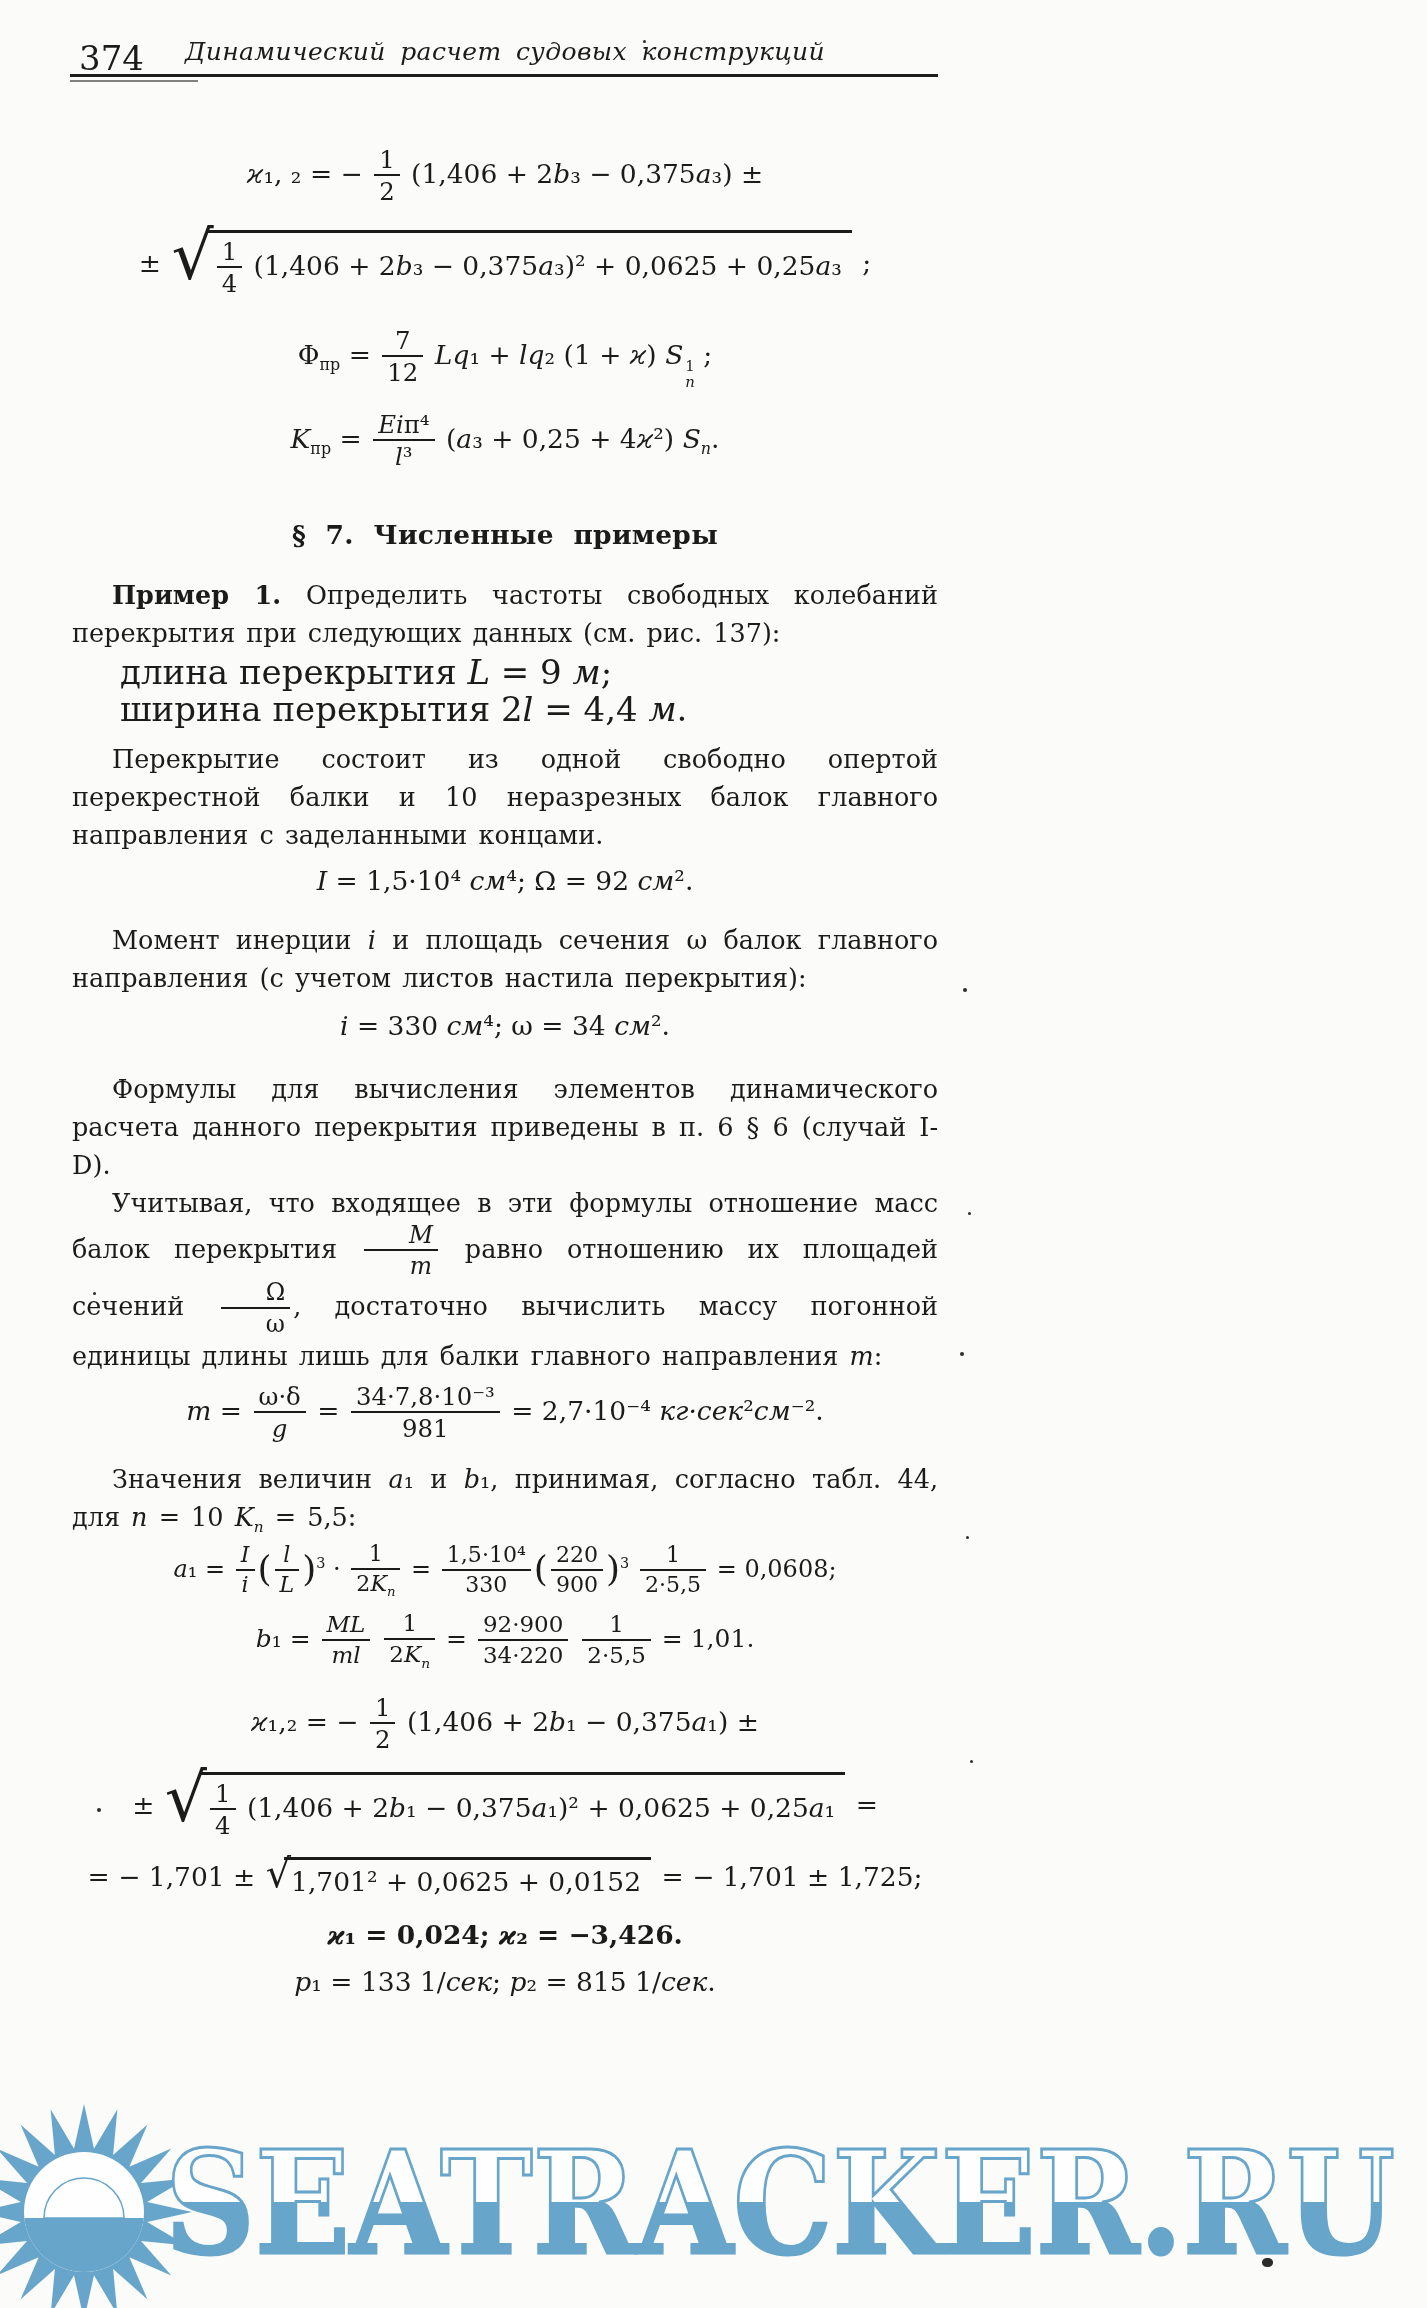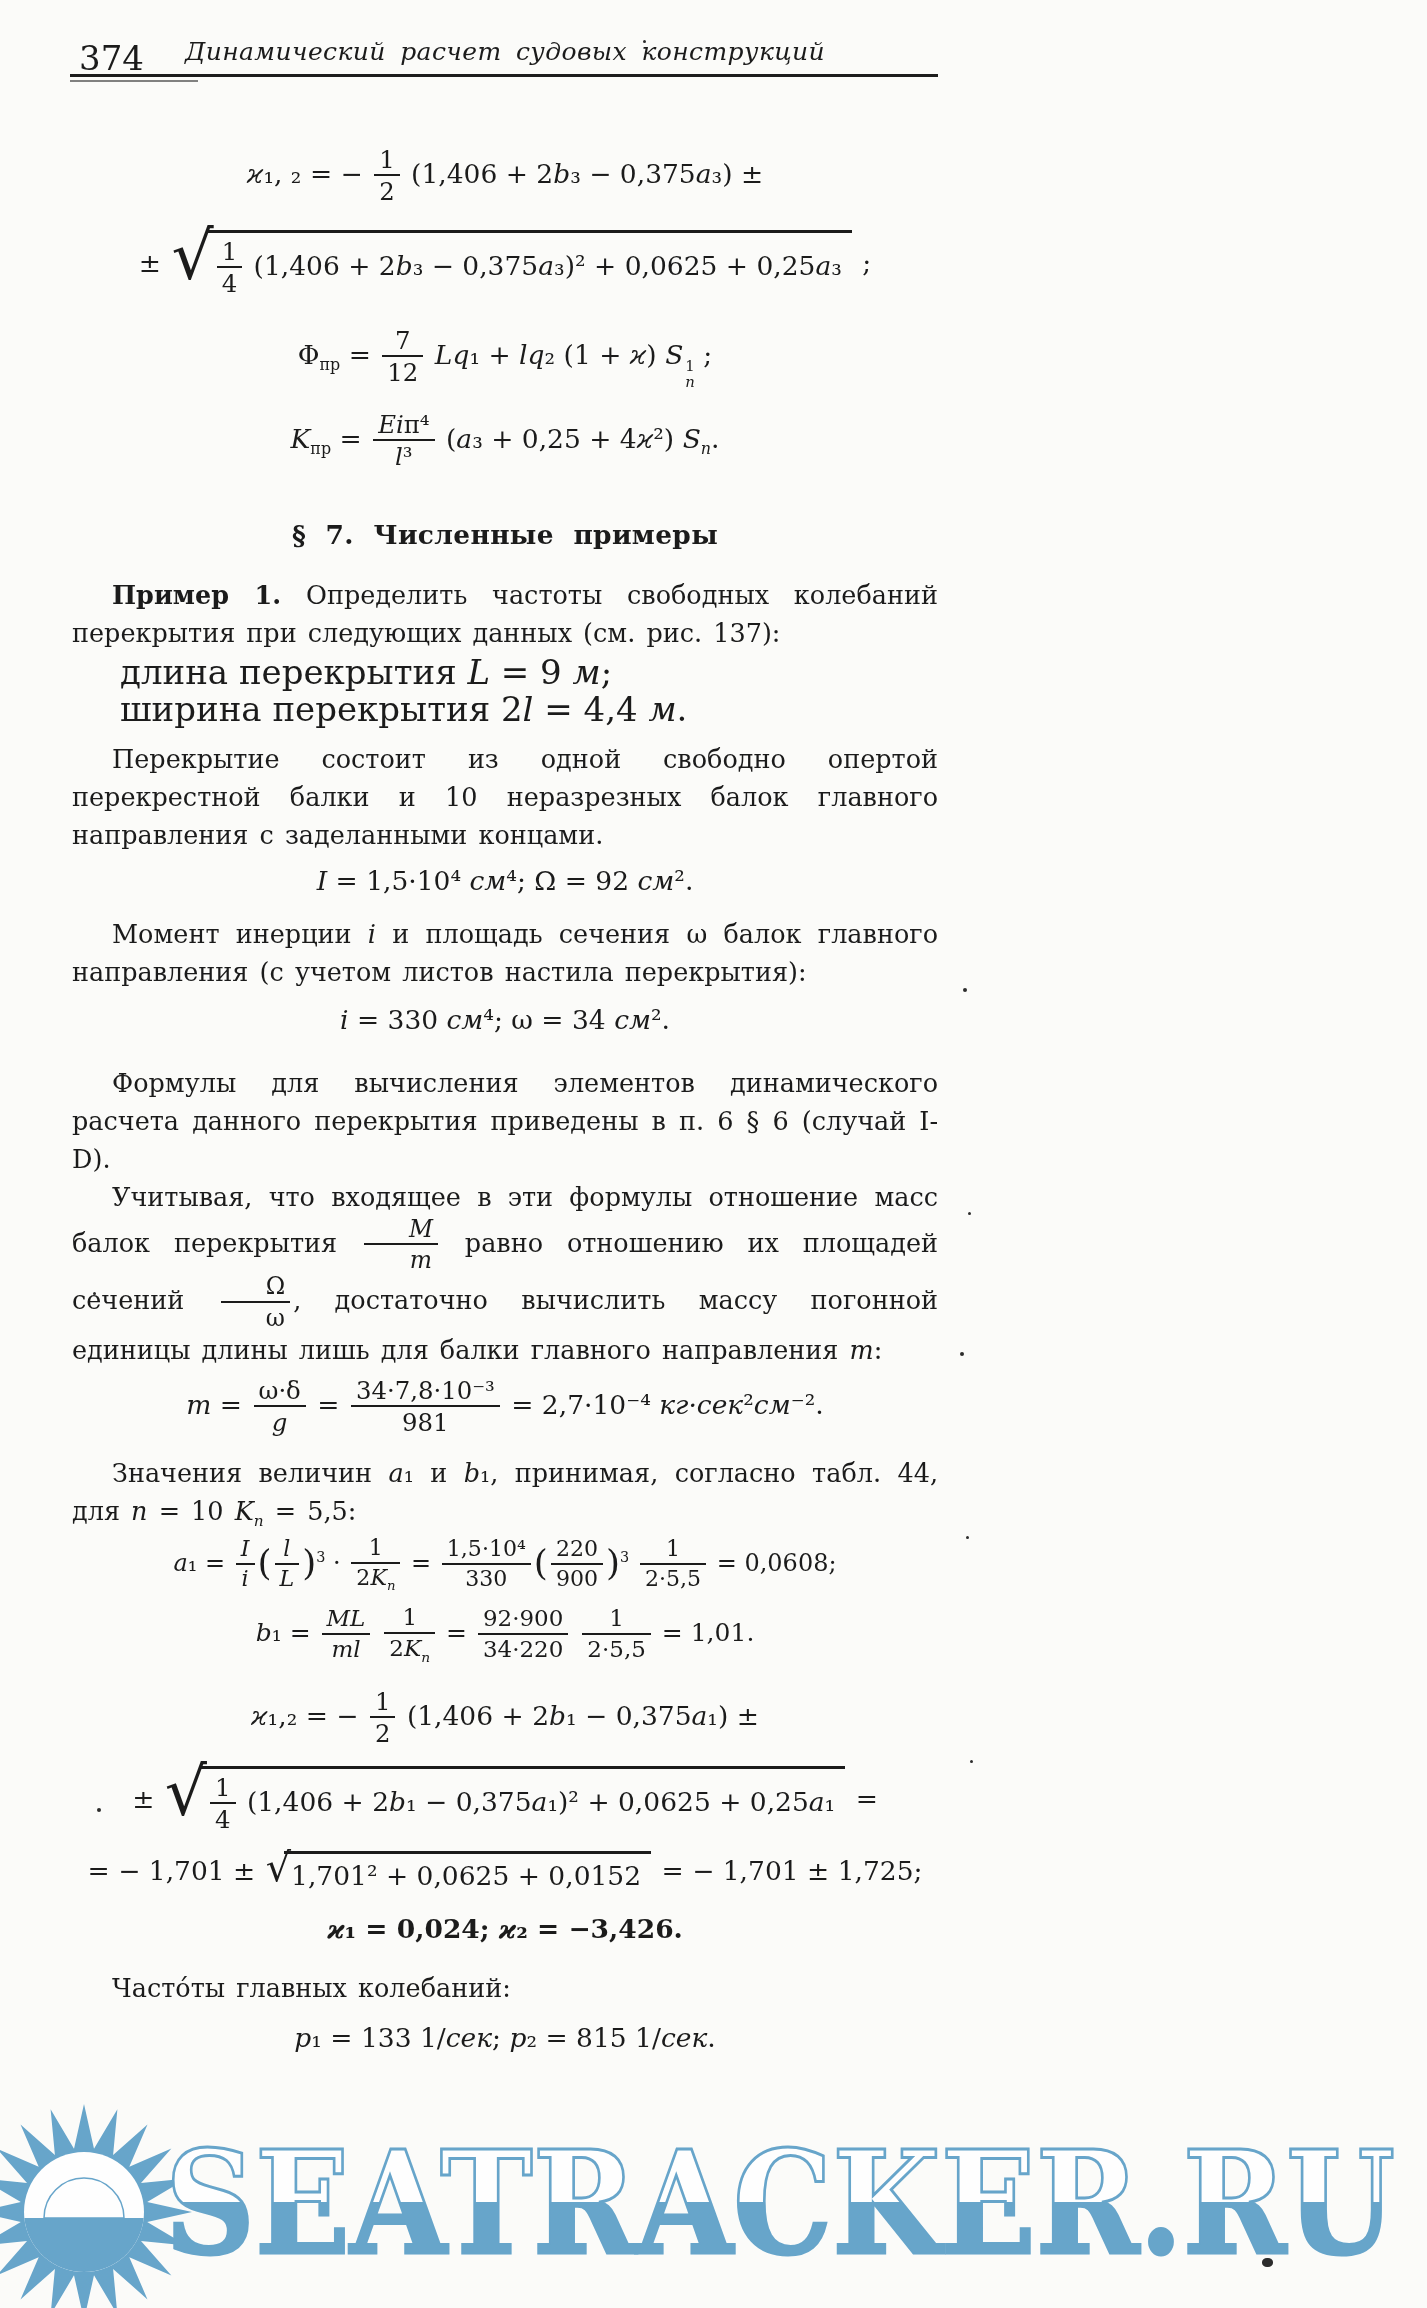--- a/index.html
+++ b/index.html
@@ -85,39 +85,38 @@
           <span>1</span>
           <span class="it">n</span>
         </span><span class="rm"> ;</span></div>
       <div class="blk formula" style="margin-top: 20px;"><span class="it">K</span><sub>пр</sub><span class="rm"> = </span><span class="frac"><span class="num"><span class="it">Ei</span><span class="rm">π⁴</span></span><span class="den"><span class="it">l</span><span class="rm">³</span></span></span><span class="rm"> (</span><span class="it">a</span><span class="rm">₃ + 0,25 + 4</span><span class="it">ϰ</span><span class="rm">²) </span><span class="it">S</span><sub class="it">n</sub><span class="rm">.</span></div>
       <div class="blk heading" style="margin-top: 48px;"><span class="bd">§ 7. Численные примеры</span></div>
       <div class="blk para" style="margin-top: 26px;"><span class="bd">Пример 1.</span><span class="rm"> Определить частоты свободных колебаний перекрытия при следующих данных (см. рис. 137):</span></div>
       <div class="blk line" style="margin-top: 2px;"><span class="rm">длина перекрытия </span><span class="it">L</span><span class="rm"> = 9 </span><span class="it">м</span><span class="rm">;</span></div>
       <div class="blk line" style="margin-top: 0px;"><span class="rm">ширина перекрытия 2</span><span class="it">l</span><span class="rm"> = 4,4 </span><span class="it">м</span><span class="rm">.</span></div>
       <div class="blk para" style="margin-top: 12px;"><span class="rm">Перекрытие состоит из одной свободно опертой перекрестной балки и 10 неразрезных балок главного направления с заделанными концами.</span></div>
       <div class="blk formula" style="margin-top: 10px;"><span class="it">I</span><span class="rm"> = 1,5·10⁴ </span><span class="it">см</span><span class="rm">⁴;  Ω = 92 </span><span class="it">см</span><span class="rm">².</span></div>
-      <div class="blk para" style="margin-top: 18px;"><span class="rm">Момент инерции </span><span class="it">i</span><span class="rm"> и площадь сечения ω балок главного направления (с учетом листов настила перекрытия):</span></div>
+      <div class="blk para" style="margin-top: 24px;"><span class="rm">Момент инерции </span><span class="it">i</span><span class="rm"> и площадь сечения ω балок главного направления (с учетом листов настила перекрытия):</span></div>
       <div class="blk formula" style="margin-top: 12px;"><span class="it">i</span><span class="rm"> = 330 </span><span class="it">см</span><span class="rm">⁴;  ω = 34 </span><span class="it">см</span><span class="rm">².</span></div>
       <div class="blk para" style="margin-top: 28px;"><span class="rm">Формулы для вычисления элементов динамического расчета данного перекрытия приведены в п. 6 § 6 (случай I-D).</span></div>
       <div class="blk para" style="margin-top: 0px;"><span class="rm">Учитывая, что входящее в эти формулы отношение масс балок перекрытия </span><span class="frac"><span class="num"><span class="it">M</span></span><span class="den"><span class="it">m</span></span></span><span class="rm"> равно отношению их площадей сечений </span><span class="frac"><span class="num"><span class="rm">Ω</span></span><span class="den"><span class="rm">ω</span></span></span><span class="rm">, достаточно вычислить массу погонной единицы длины лишь для балки главного направления </span><span class="it">m</span><span class="rm">:</span></div>
       <div class="blk formula" style="margin-top: 8px;"><span class="it">m</span><span class="rm"> = </span><span class="frac"><span class="num"><span class="rm">ω·δ</span></span><span class="den"><span class="it">g</span></span></span><span class="rm"> = </span><span class="frac"><span class="num">34·7,8·10⁻³</span><span class="den">981</span></span><span class="rm"> = 2,7·10⁻⁴ </span><span class="it">кг·сек</span><span class="rm">²</span><span class="it">см</span><span class="rm">⁻².</span></div>
       <div class="blk para" style="margin-top: 18px;"><span class="rm">Значения величин </span><span class="it">a</span><span class="rm">₁ и </span><span class="it">b</span><span class="rm">₁, принимая, согласно табл. 44, для </span><span class="it">n</span><span class="rm"> = 10 </span><span class="it">K</span><sub class="it">n</sub><span class="rm"> = 5,5:</span></div>
       <div class="blk formula" style="margin-top: 6px; font-size: 24px;"><span class="it">a</span><span class="rm">₁ = </span><span class="frac"><span class="num"><span class="it">I</span></span><span class="den"><span class="it">i</span></span></span><span class="bigp">(</span><span class="frac"><span class="num"><span class="it">l</span></span><span class="den"><span class="it">L</span></span></span><span class="bigp">)</span><sup>3</sup><span class="rm"> · </span><span class="frac"><span class="num"><span class="rm">1</span></span><span class="den"><span class="rm">2</span><span class="it">K</span><sub class="it">n</sub></span></span><span class="rm"> = </span><span class="frac"><span class="num">1,5·10⁴</span><span class="den">330</span></span><span class="bigp">(</span><span class="frac"><span class="num">220</span><span class="den">900</span></span><span class="bigp">)</span><sup>3</sup><span class="rm"> </span><span class="frac"><span class="num"><span class="rm">1</span></span><span class="den"><span class="rm">2·5,5</span></span></span><span class="rm"> = 0,0608;</span></div>
       <div class="blk formula" style="margin-top: 12px; font-size: 25px;"><span class="it">b</span><span class="rm">₁ = </span><span class="frac"><span class="num"><span class="it">ML</span></span><span class="den"><span class="it">ml</span></span></span><span class="rm"> </span><span class="frac"><span class="num"><span class="rm">1</span></span><span class="den"><span class="rm">2</span><span class="it">K</span><sub class="it">n</sub></span></span><span class="rm"> = </span><span class="frac"><span class="num">92·900</span><span class="den">34·220</span></span><span class="rm"> </span><span class="frac"><span class="num">1</span><span class="den">2·5,5</span></span><span class="rm"> = 1,01.</span></div>
       <div class="blk formula" style="margin-top: 24px;"><span class="it">ϰ</span><span class="rm">₁,₂ = − </span><span class="frac"><span class="num">1</span><span class="den">2</span></span><span class="rm"> (1,406 + 2</span><span class="it">b</span><span class="rm">₁ − 0,375</span><span class="it">a</span><span class="rm">₁) ±</span></div>
       <div class="blk formula" style="margin-top: 18px;"><span class="rm">± </span><span class="sqrt tall">
           <span class="rad">√</span>
           <span class="vin"><span class="frac"><span class="num">1</span><span class="den">4</span></span><span class="rm"> (1,406 + 2</span><span class="it">b</span><span class="rm">₁ − 0,375</span><span class="it">a</span><span class="rm">₁)² + 0,0625 + 0,25</span><span class="it">a</span><span class="rm">₁</span></span>
         </span><span class="rm"> =</span></div>
       <div class="blk formula" style="margin-top: 16px;"><span class="rm">= − 1,701 ± </span><span class="sqrt">
           <span class="rad">√</span>
           <span class="vin"><span class="rm">1,701² + 0,0625 + 0,0152</span></span>
         </span><span class="rm"> = − 1,701 ± 1,725;</span></div>
       <div class="blk formula" style="margin-top: 18px; font-weight: bold;"><span class="it">ϰ</span><span class="rm">₁ = 0,024;  </span><span class="it">ϰ</span><span class="rm">₂ = −3,426.</span></div>
-      <div class="blk para" style="margin-top: 24px;"><span class="rm">Часто́ты главных колебаний:</span></div>
       <div class="blk formula" style="margin-top: 14px;"><span class="it">p</span><span class="rm">₁ = 133 1/</span><span class="it">сек</span><span class="rm">;  </span><span class="it">p</span><span class="rm">₂ = 815 1/</span><span class="it">сек</span><span class="rm">.</span></div>
     </div>
 
   <div class="speck" style="left:643px; top:40px; width:3px; height:3px;"></div>
   <div class="speck" style="left:963px; top:988px; width:4px; height:4px;"></div>
   <div class="speck" style="left:968px; top:1212px; width:3px; height:3px;"></div>
   <div class="speck" style="left:960px; top:1352px; width:4px; height:4px;"></div>
   <div class="speck" style="left:966px; top:1536px; width:3px; height:3px;"></div>
   <div class="speck" style="left:970px; top:1760px; width:3px; height:3px;"></div>
   <div class="speck" style="left:93px; top:1292px; width:3px; height:3px;"></div>

